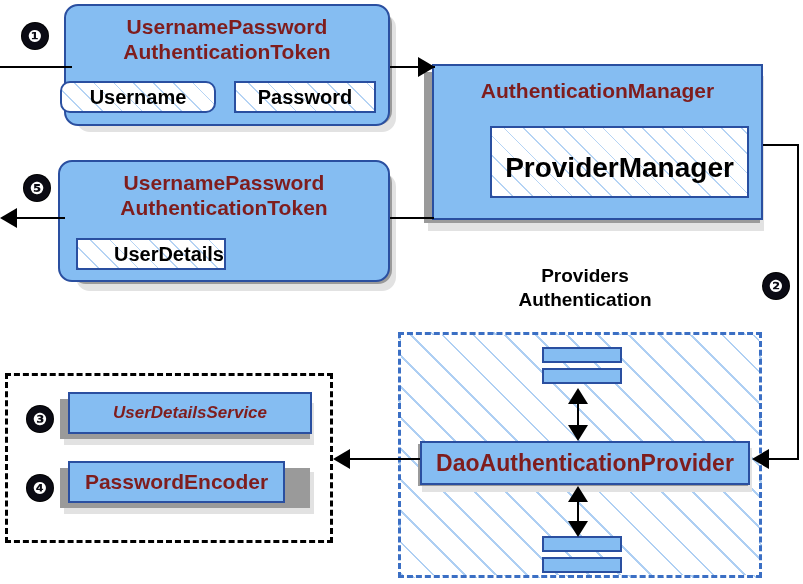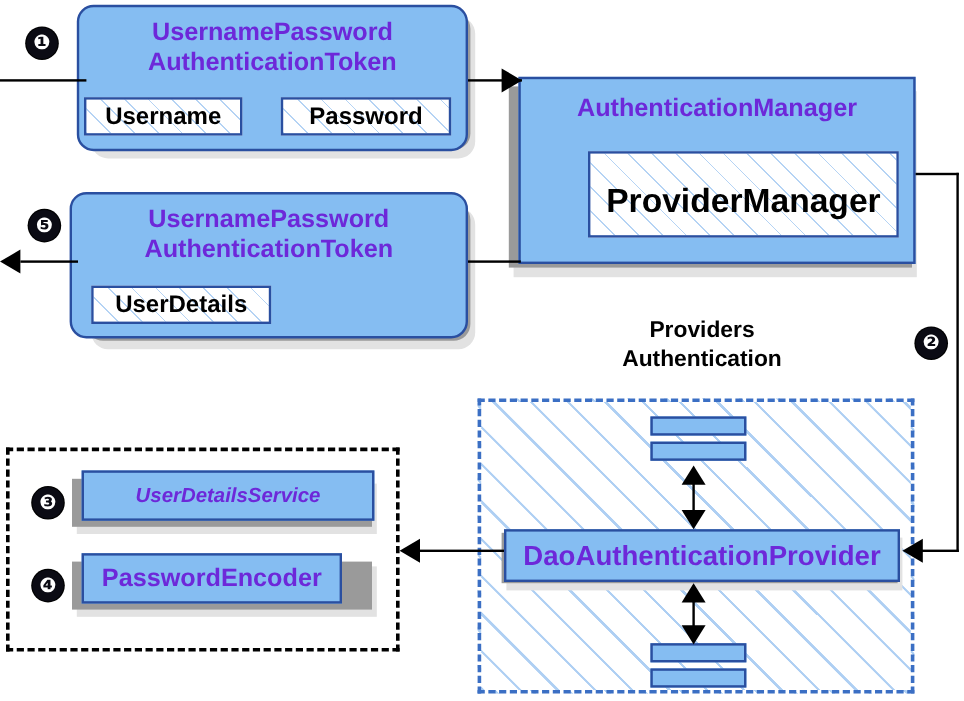--- a/index.html
+++ b/index.html
@@ -31,21 +31,21 @@
     box-shadow: 0 0 0 1px #000;
     z-index: 40;
   }
 
   
   .bluebox {
     position: absolute;
     background: #85bdf2;
     border: 2px solid #2a4fa0;
     box-sizing: border-box;
-    color: #6d28d9;
+    color: #7f1d1d;
     font-weight: bold;
     text-align: center;
     z-index: 20;
   }
   .bluebox.rounded { border-radius: 14px; }
 
   
   .shadow-dark {
     position: absolute;
     background: #9a9a9a;
@@ -161,21 +161,21 @@
   <div class="shadow-light rounded" style="left:76px; top:14px; width:320px; height:118px;"></div>
   <div class="shadow-dark rounded" style="left:72px; top:10px; width:320px; height:115px;"></div>
 
   <div class="bluebox rounded" style="left:64px; top:4px; width:326px; height:122px;">
     <div class="title-2line" style="padding-top:8px; font-size:21px;">
       <div>UsernamePassword</div>
       <div>AuthenticationToken</div>
     </div>
   </div>
 
-  <div class="hatchbox" style="left:70px; top:81px; width:132px; height:32px; font-size:20px; line-height:28px;">
+  <div class="hatchbox" style="left:60px; top:81px; width:156px; height:32px; font-size:20px; line-height:28px;border-radius:10px;">
     <span>Username</span>
   </div>
   <div class="hatchbox" style="left:234px; top:81px; width:142px; height:32px; font-size:20px; line-height:28px;">
     <span>Password</span>
   </div>
 
   <div class="hline" style="left:390px; top:66px; width:45px;"></div>
   <div class="arrow-r" style="left:418px; top:57px;"></div>
 
   <div class="shadow-light" style="left:428px; top:76px; width:336px; height:155px;"></div>
@@ -193,21 +193,21 @@
   <div class="shadow-light rounded" style="left:76px; top:173px; width:320px; height:118px;"></div>
   <div class="shadow-dark rounded" style="left:72px; top:169px; width:320px; height:115px;"></div>
 
   <div class="bluebox rounded" style="left:58px; top:160px; width:332px; height:122px;">
     <div class="title-2line" style="padding-top:8px; font-size:21px;">
       <div>UsernamePassword</div>
       <div>AuthenticationToken</div>
     </div>
   </div>
 
-  <div class="hatchbox" style="left:76px; top:238px; width:150px; height:32px; font-size:20px; line-height:28px;">
+  <div class="hatchbox" style="left:76px; top:238px; width:150px; height:32px; font-size:20px; line-height:28px;text-align:right;">
     <span>UserDetails</span>
   </div>
 
   <div class="hline" style="left:390px; top:217px; width:44px;"></div>
 
   <div class="hline" style="left:17px; top:217px; width:48px;"></div>
   <div class="arrow-l" style="left:0px; top:208px;"></div>
 
   <div class="hline" style="left:763px; top:144px; width:36px;"></div>
   <div class="vline" style="left:797px; top:144px; height:316px;"></div>

